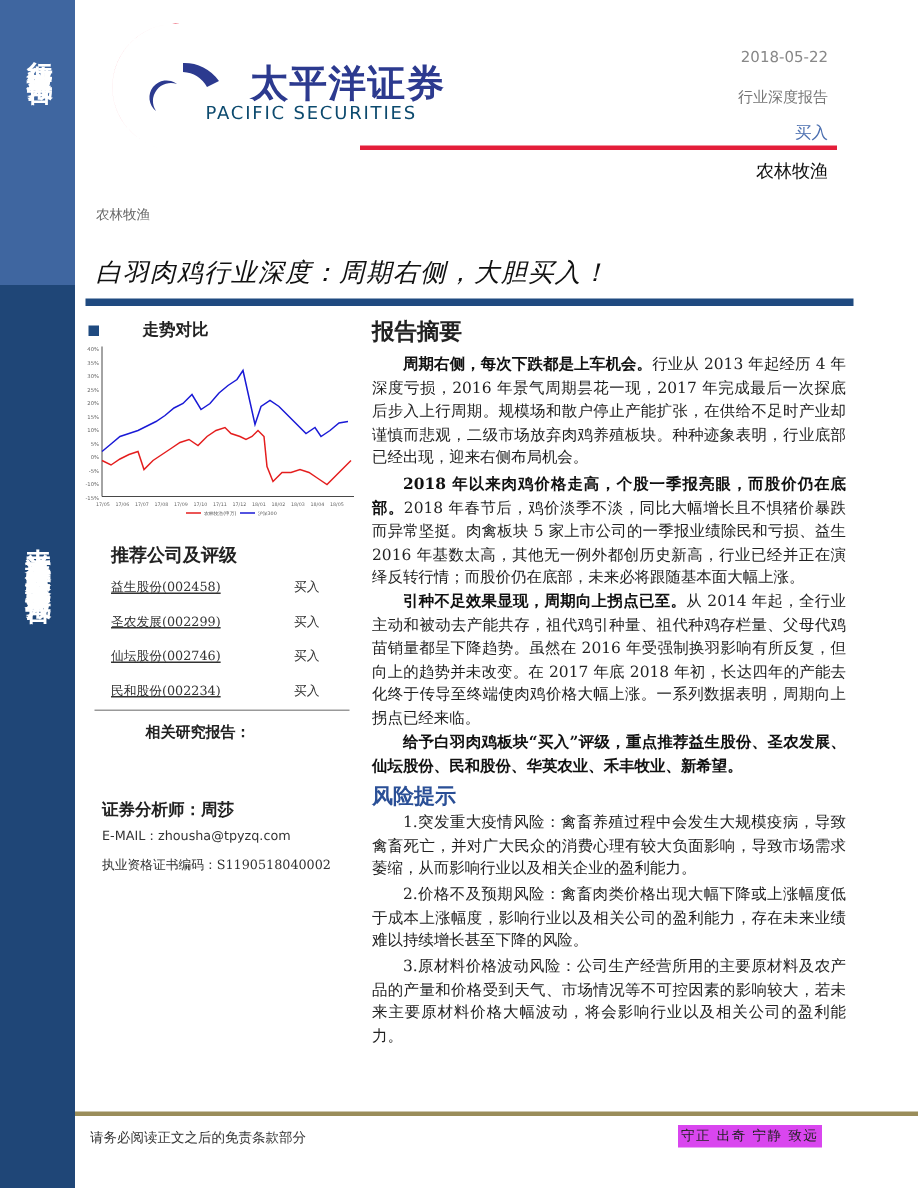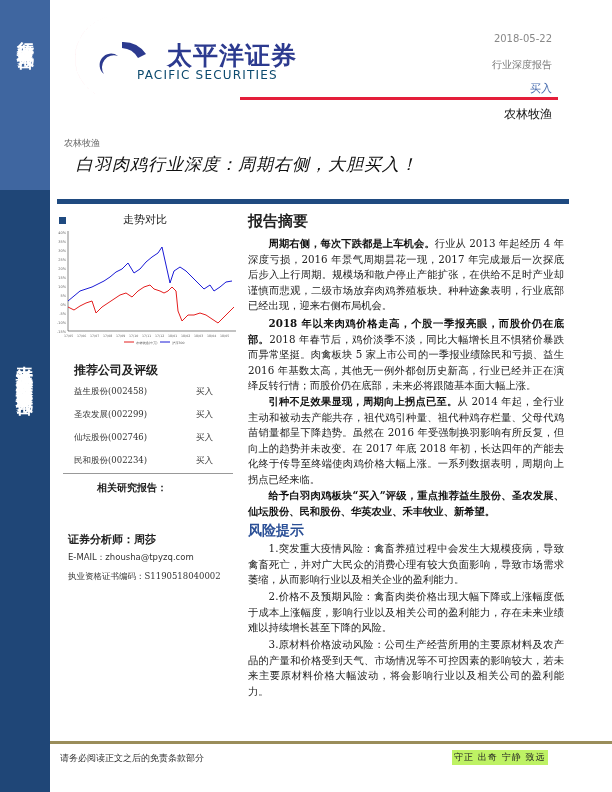--- a/index.html
+++ b/index.html
@@ -19,46 +19,46 @@
               color:#0c4a6e; letter-spacing:1.2px; }
 
   .hdr-right { position:absolute; right:60px; font-family:"DejaVu Sans", sans-serif;margin-left:16px; }
   .hdr-date { top:33px; font-size:10px; color:#888; }
   .hdr-type { top:58px; font-size:10px; color:#777; }
   .hdr-rating { top:81px; font-size:11px; color:#4b6fb0; }
   .red-rule { position:absolute; left:240px; top:97px; width:318px; height:3px; background:#e41e3a; }
   .hdr-sector { top:106px; font-size:12px; color:#111; font-family:"DejaVu Sans", sans-serif; }
 
   .crumb { position:absolute; left:64px; top:137px; font-size:9px; color:#666; font-family:"DejaVu Sans", sans-serif; }
-  .title { position:absolute; left:64px; top:153px; font-size:17px; font-style:italic; color:#111; letter-spacing:1px;margin-left:12px; }
+  .title { position:absolute; left:64px; top:170px; font-size:17px; font-style:italic; color:#111; letter-spacing:1px; }
   .title-bar { position:absolute; left:57px; top:199px; width:512px; height:5px; background:#1f4a80; }
 
   .trend-sq { position:absolute; left:59px; top:217px; width:7px; height:7px; background:#1f4a80; }
-  .trend-title { position:absolute; left:95px; top:212px; font-size:11px; font-weight:normal;margin-left:28px; }
+  .trend-title { position:absolute; left:95px; top:212px; font-size:11px; font-weight:bold; }
   .chart { position:absolute; left:54px; top:227px; width:186px; height:118px; }
 
   .rec-title { position:absolute; left:74px; top:362px; font-size:12px; font-weight:bold; }
-  .rec-row { position:absolute; left:74px; width:160px; font-size:8.5px; color:#333; }
+  .rec-row { position:absolute; left:74px; width:160px; font-size:8.5px; color:#333;text-decoration:underline; }
   .rec-row .rating { position:absolute; left:122px; }
 
   .rel-rule { position:absolute; left:63px; top:473px; width:170px; height:1px; background:#999; }
   .rel-title { position:absolute; left:68px; top:481px; font-size:10px; font-weight:bold;margin-left:29px; }
   .analyst { position:absolute; left:68px; top:532px; font-size:11px; font-weight:bold; }
   .email { position:absolute; left:68px; top:552px; font-size:8.5px; color:#333; font-family:"DejaVu Sans", sans-serif; }
   .cert { position:absolute; left:68px; top:571px; font-size:8.5px; color:#333; }
 
   .summary-title { position:absolute; left:248px; top:212px; font-size:15px; font-weight:bold; }
   .para { position:absolute; left:248px; width:316px; font-size:10.3px; line-height:15.6px; text-align:justify; color:#222; }
   .para b { color:#111; }
   .indent { text-indent:2em; }
   .risk-title { position:absolute; left:248px; top:522px; font-size:14px; font-weight:bold; color:#2a4f96; }
 
   .foot-rule { position:absolute; left:50px; top:741px; width:562px; height:3px; background:#9a8d5a; }
   .foot-note { position:absolute; left:60px; top:752px; font-size:9px; color:#333; }
-  .motto { position:absolute; left:452px; top:750px; padding:1px 2px; font-size:9px; background:#bef264; color:#222; letter-spacing:1px; }
+  .motto { position:absolute; left:452px; top:750px; padding:1px 2px; font-size:9px; background:#d946ef; color:#222; letter-spacing:1px; }
 </style>
 </head>
 <body>
 
 <div class="side-top"></div>
 <div class="side-bot"></div>
 <div class="vtext top">行业研究报告</div>
 <div class="vtext bot">太平洋证券股份有限公司证券研究报告</div>
 
 <svg class="logo" viewBox="0 0 200 90">

